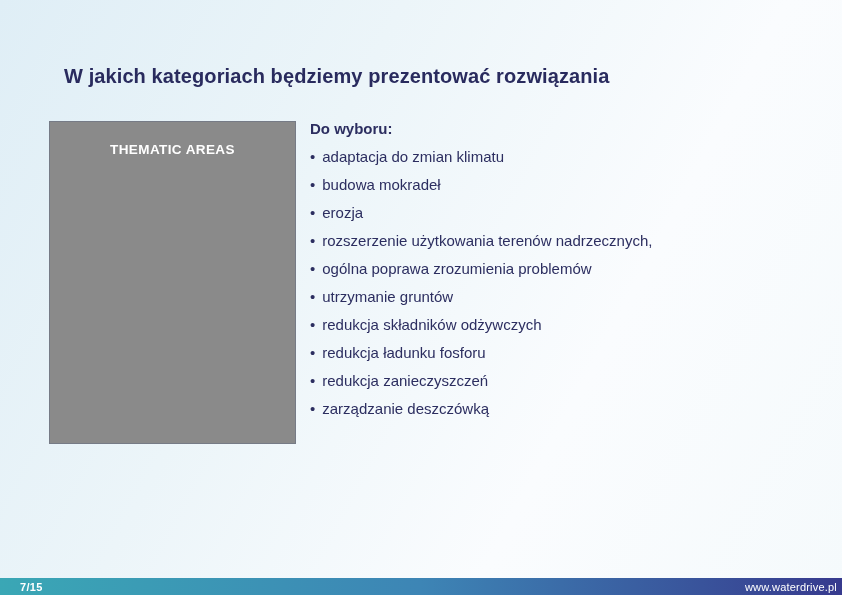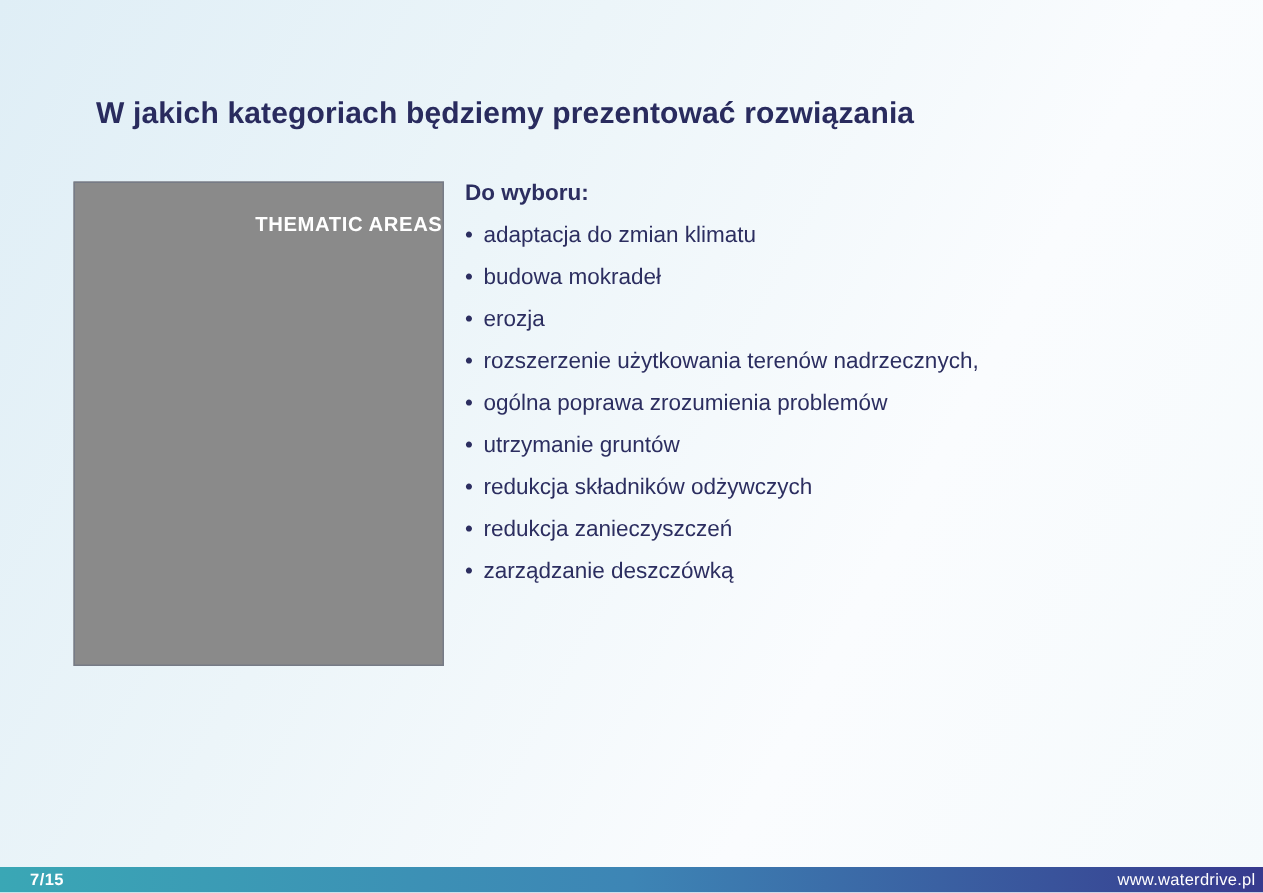--- a/index.html
+++ b/index.html
@@ -27,21 +27,21 @@
   }
   .thematic-box {
     position: absolute;
     left: 49px;
     top: 121px;
     width: 247px;
     height: 323px;
     background: #8a8a8a;
     border: 1px solid #767b86;
     box-sizing: border-box;
-    text-align: right;
+    text-align: center;
   }
   .thematic-box .box-label {
     display: block;
     margin-top: 20px;
     font-size: 13.5px;
     font-weight: bold;
     letter-spacing: 0.4px;
     color: #ffffff;
   }
   .choice-list {
@@ -118,20 +118,23 @@
     <div class="li">
       <span class="bullet">•</span><span>ogólna poprawa zrozumienia problemów</span>
     </div>
     <div class="li">
       <span class="bullet">•</span><span>utrzymanie gruntów</span>
     </div>
     <div class="li">
       <span class="bullet">•</span><span>redukcja składników odżywczych</span>
     </div>
     <div class="li">
+      <span class="bullet">•</span><span>redukcja ładunku fosforu</span>
+    </div>
+    <div class="li">
       <span class="bullet">•</span><span>redukcja zanieczyszczeń</span>
     </div>
     <div class="li">
       <span class="bullet">•</span><span>zarządzanie deszczówką</span>
     </div>
   </div>
 
   <div class="footer-bar">
     <span class="footer-page">7/15</span>
     <span class="footer-url">www.waterdrive.pl</span>

